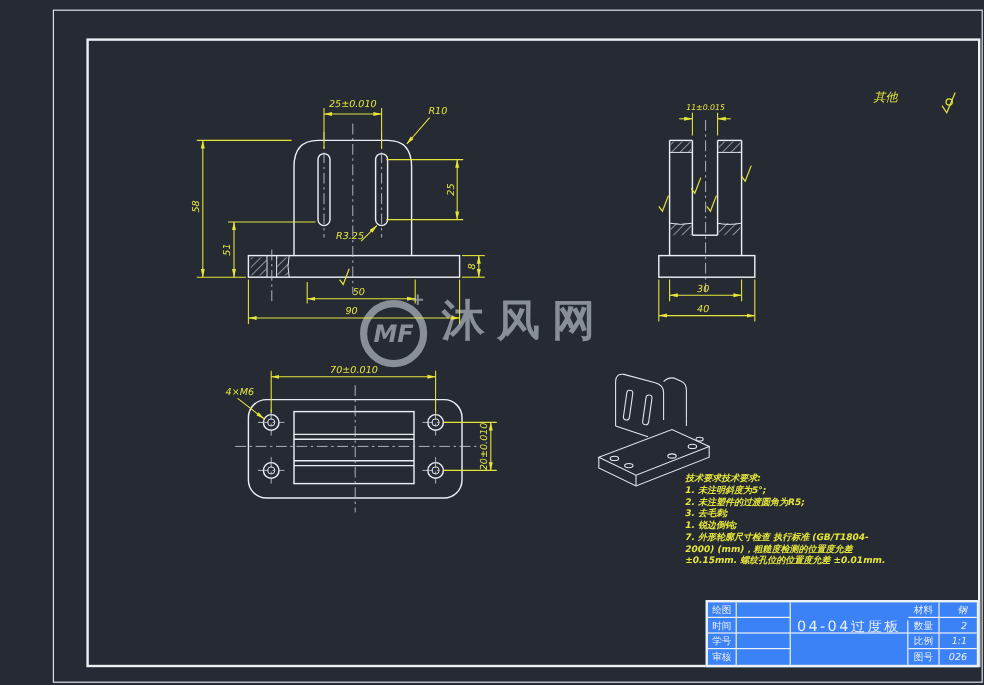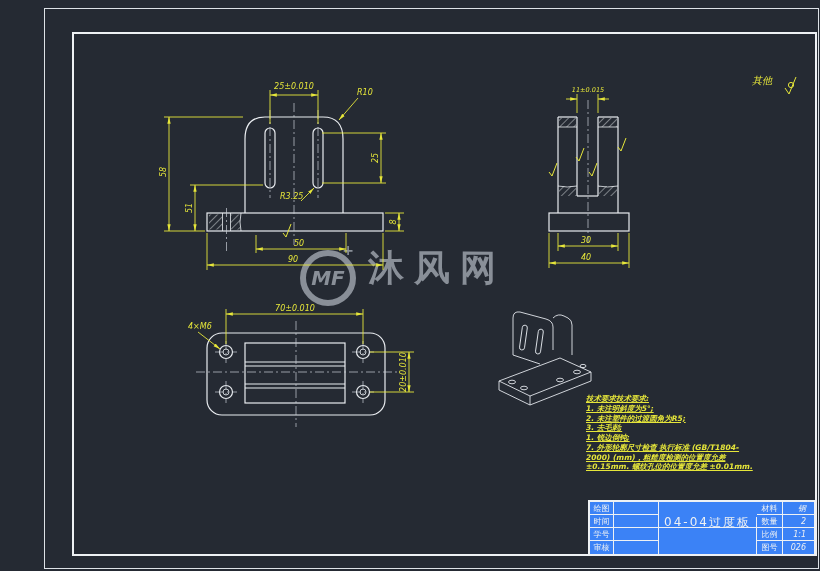--- a/index.html
+++ b/index.html
@@ -25,27 +25,27 @@
     width:44px;height:44px;border:6px solid #8f959e;border-radius:50%;
     display:flex;align-items:center;justify-content:center;
     font:italic bold 20px "DejaVu Sans", sans-serif;position:relative;
   }
   .wm-logo:after{content:"+";position:absolute;top:-14px;right:-4px;font-size:14px;font-style:normal;}
   .wm-brand{font:bold 36px "DejaVu Sans", sans-serif;letter-spacing:10px;margin-left:12px;line-height:1;}
   .wm-col{display:flex;flex-direction:row;}
   .wm-url{font:bold 15px "DejaVu Sans", sans-serif;letter-spacing:2px;margin-left:14px;margin-top:2px;}
 
   .notes{
-    position:absolute;left:586px;top:394px;width:176px;z-index:3;
-    color:#e6e63a;font:italic 600 7.5px "DejaVu Sans", sans-serif;line-height:1.3;text-decoration:underline;
+    position:absolute;left:571px;top:394px;width:176px;z-index:3;
+    color:#e6e63a;font:italic 600 7.5px "DejaVu Sans", sans-serif;line-height:1.3;
   }
   .notes div{margin:0;}
 
   .corner-mark{
-    position:absolute;left:752px;top:74px;z-index:3;color:#e6e63a;
+    position:absolute;left:728px;top:74px;z-index:3;color:#e6e63a;
     font:italic 10px "DejaVu Sans", sans-serif;display:flex;align-items:center;gap:6px;
   }
 
   .titleblock{
     position:absolute;left:588px;top:500px;width:228px;height:56px;z-index:4;
     border:2px solid #eef1f4;box-sizing:border-box;background:#3b82f6;
     display:grid;
     grid-template-columns:24px 45px 98px 26px 1fr;
     grid-template-rows:repeat(4,1fr);
     color:#eef1f4;font:8px "DejaVu Sans", sans-serif;

